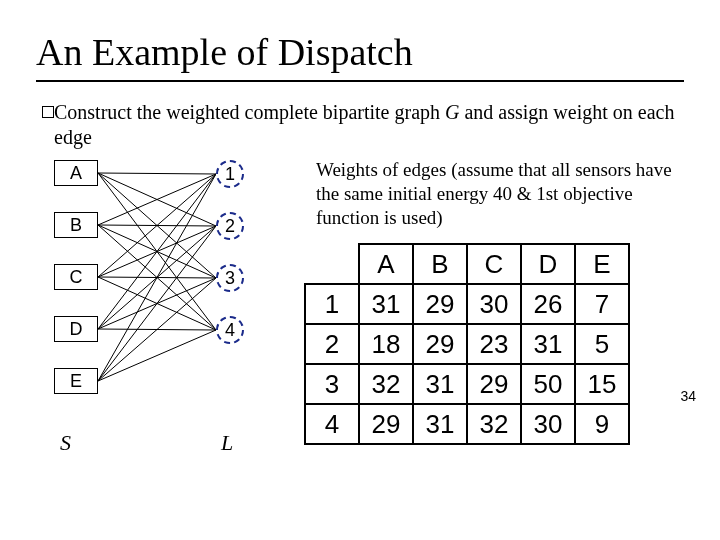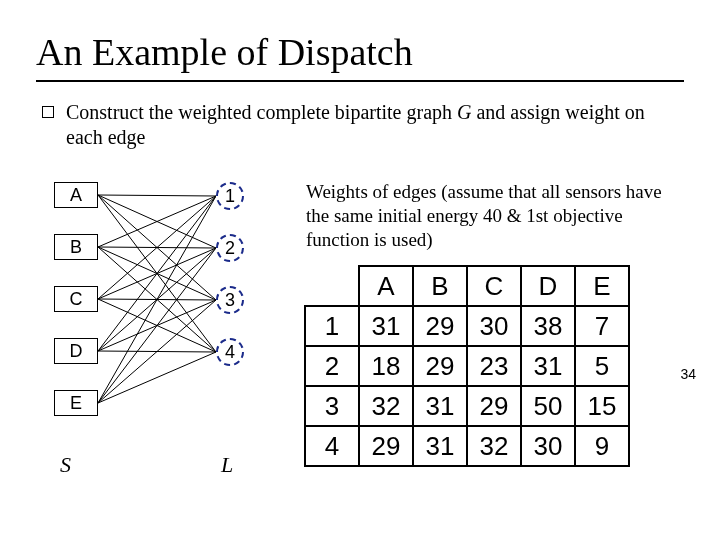--- a/index.html
+++ b/index.html
@@ -1,36 +1,36 @@
 <!DOCTYPE html>
 <html><head>
 <meta charset="utf-8">
 <style>
   * { box-sizing: border-box; margin: 0; padding: 0; }
   html, body { width: 720px; height: 540px; font-family: "Times New Roman", serif; background: #fff; color: #000; }
   .slide { position: relative; width: 720px; height: 408px; padding: 30px 36px 20px 36px; }
   .title { font-size: 38px; font-weight: normal; margin-bottom: 6px; }
   .hr { border: none; border-top: 2px solid #000; margin-bottom: 18px; }
-  .bullet-row { display: flex; align-items: flex-start; gap: 12px; margin-bottom: 24px; padding-left: 6px; }
+  .bullet-row { display: flex; align-items: flex-start; gap: 0; margin-bottom: 2px; padding-left: 6px; }
   .bullet-sq { width: 12px; height: 12px; border: 1.5px solid #000; margin-top: 6px; flex-shrink: 0; }
   .bullet-text { font-size: 20px; line-height: 1.25; }
   .em-it { font-style: italic; }
   .content { display: flex; gap: 10px; }
   .graph-area { position: relative; width: 250px; height: 320px; flex-shrink: 0; }
   svg.graph { position: absolute; left: 0; top: 0; }
   .node-left, .node-right { position: absolute; text-align: center; font-size: 18px; font-family: Arial, sans-serif; }
   .node-left { left: 18px; width: 44px; height: 26px; border: 1.5px solid #000; background: #fff; line-height: 24px; }
   .node-right { left: 180px; width: 28px; height: 28px; border: 2px dashed #1a2a8a; border-radius: 50%; color: #000; line-height: 24px; background: #fff; }
   .set-label { position: absolute; font-style: italic; font-size: 22px; font-family: "Times New Roman", serif; }
   .right-col { flex: 1; }
-  .weights-caption { font-size: 19px; line-height: 1.25; margin: 6px 0 14px 10px; }
+  .weights-caption { font-size: 19px; line-height: 1.25; margin: 6px 0 14px 20px; }
   table.wt { border-collapse: collapse; font-family: Arial, sans-serif; font-size: 26px; margin-left: 8px; }
   table.wt th, table.wt td { border: 2px solid #000; width: 54px; height: 40px; text-align: center; font-weight: normal; }
   table.wt th.blank { border-top: none; border-left: none; }
-  .page-num { position: absolute; right: 24px; bottom: 26px; font-size: 14px; font-family: Arial, sans-serif; }
+  .page-num { position: absolute; right: 24px; bottom: 4px; font-size: 14px; font-family: Arial, sans-serif; }
 </style>
 </head>
 <body>
 
 <div class="slide">
 
   <div class="title">An Example of Dispatch</div>
   <hr class="hr">
 
   <div class="bullet-row">
@@ -91,21 +91,21 @@
           <th>B</th>
           <th>C</th>
           <th>D</th>
           <th>E</th>
         </tr>
         <tr>
           <th>1</th>
           <td>31</td>
           <td>29</td>
           <td>30</td>
-          <td>38</td>
+          <td>26</td>
           <td>7</td>
         </tr>
         <tr>
           <th>2</th>
           <td>18</td>
           <td>29</td>
           <td>23</td>
           <td>31</td>
           <td>5</td>
         </tr>

